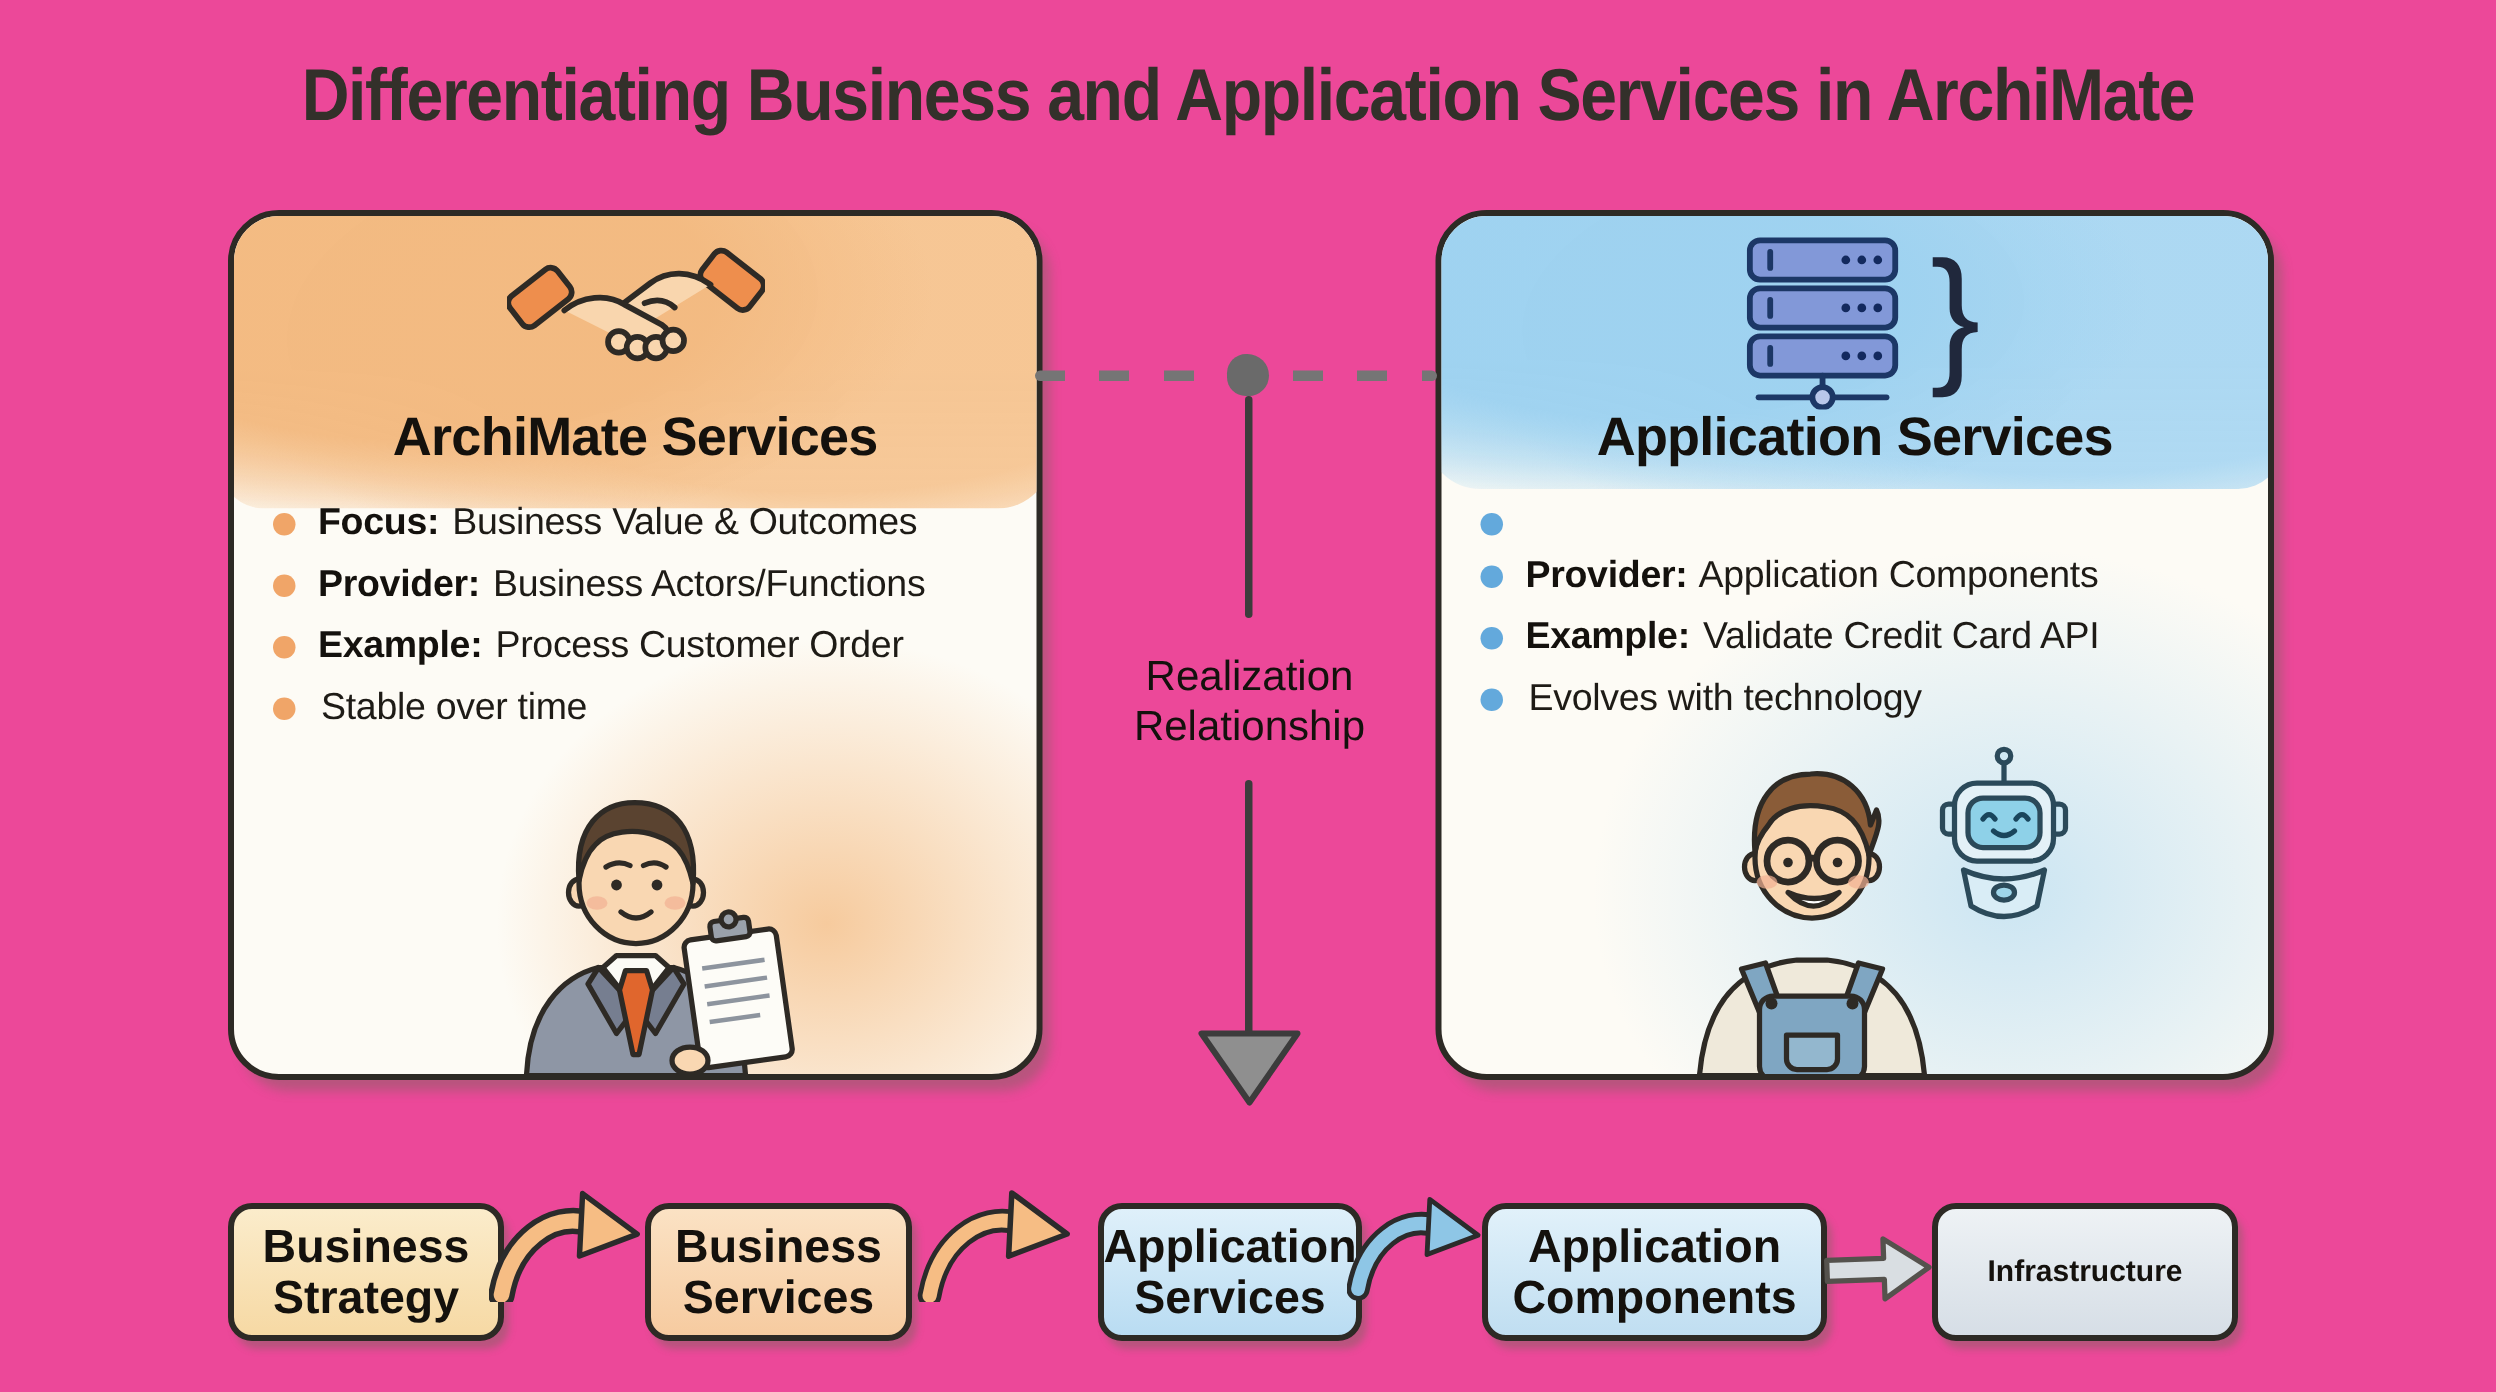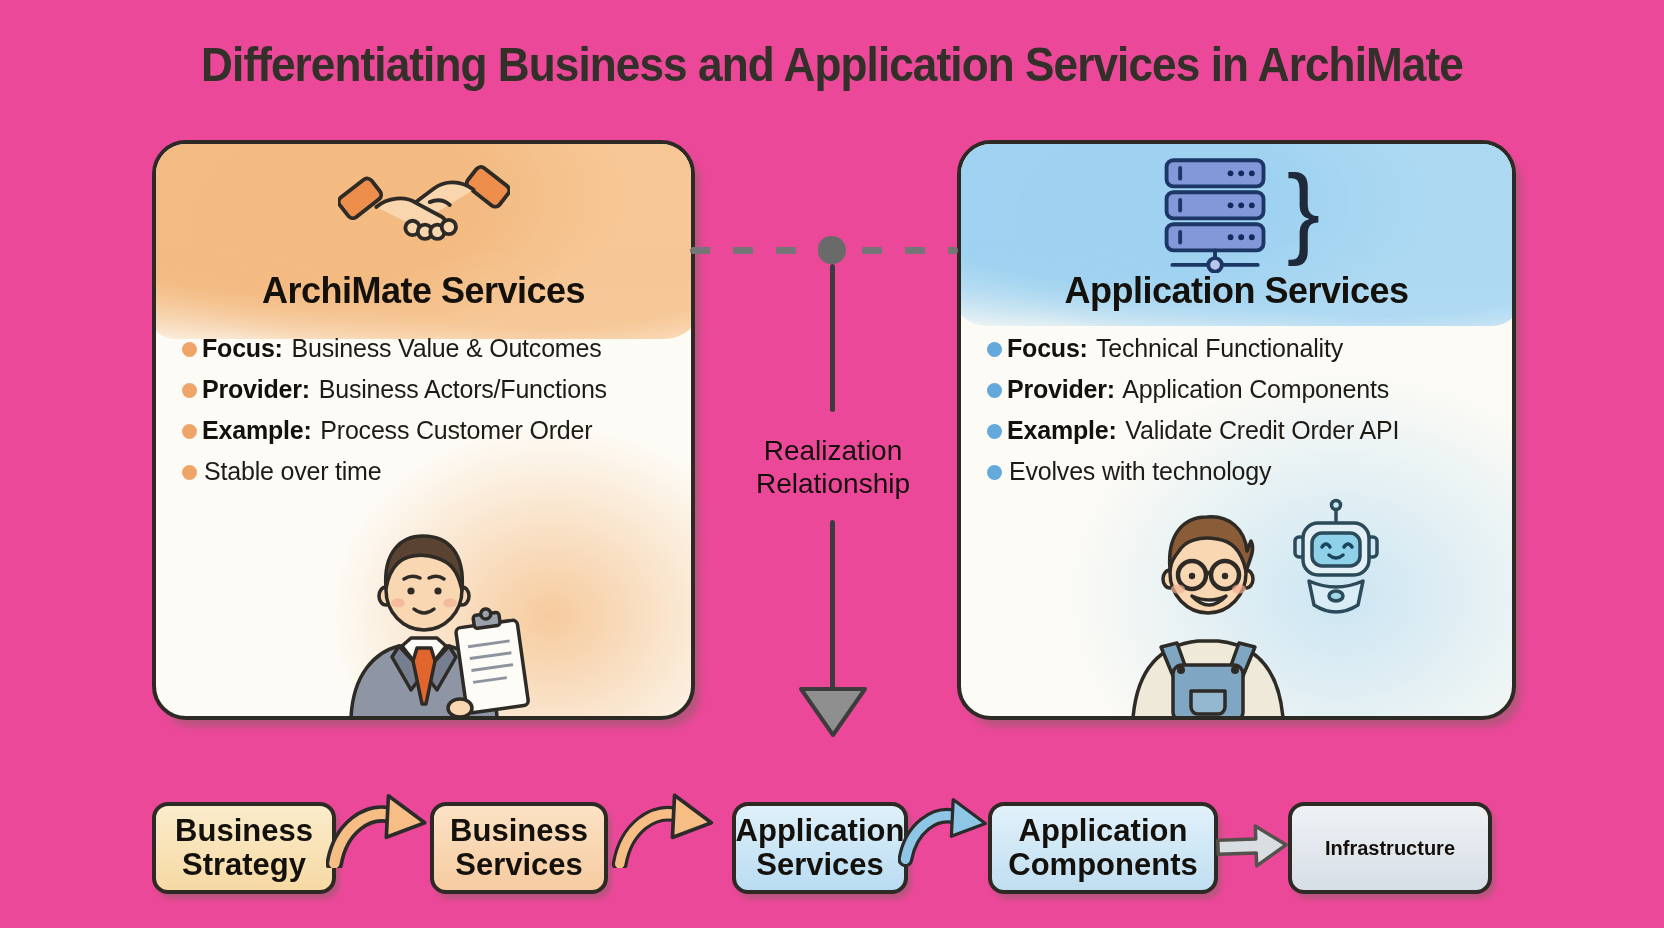--- a/index.html
+++ b/index.html
@@ -32,21 +32,21 @@
     background:radial-gradient(closest-side, rgba(173,216,241,.62), rgba(173,216,241,0));}
 
   .card-icon{position:absolute;z-index:1;top:12px;left:0;width:100%;display:flex;
     justify-content:center;align-items:center;}
   .brace{font-size:100px;line-height:1;color:#20283c;margin:-10px 0 0 8px;font-weight:400;}
 
   .card h2{position:absolute;z-index:1;top:126px;left:0;width:100%;margin:0;text-align:center;
     font-size:36px;font-weight:700;letter-spacing:-.5px;color:#14110d;white-space:nowrap;}
 
   .bullets{position:absolute;z-index:1;top:190px;left:26px;right:4px;list-style:none;margin:0;padding:0;}
-  .bullets li{display:flex;align-items:flex-start;gap:5px;margin-bottom:12px;font-size:25px;
+  .bullets li{display:flex;align-items:flex-start;gap:15px;margin-bottom:12px;font-size:25px;
     color:#1e1b16;white-space:nowrap;letter-spacing:-.2px;}
   .bullets .dot{flex:none;width:15px;height:15px;border-radius:50%;margin-top:8px;}
   .left-card .dot{background:#f0a568;}
   .right-card .dot{background:#63a9dc;}
   .bullets b{font-weight:700;color:#14110d;margin-right:2px;}
 
   .figure{position:absolute;z-index:1;bottom:-6px;left:50%;transform:translateX(-50%);}
   .right-card .figure{transform:translateX(-48%);}
 
   
@@ -195,29 +195,28 @@
         </g>
       </svg>
       <span class="brace">}</span>
     </div>
 
     <h2>Application Services</h2>
 
     <ul class="bullets">
       <li>
           <span class="dot"></span>
-          <span><b>Focus:</b> <span>Technical Functionality</span></span>
         </li>
       <li>
           <span class="dot"></span>
           <span><b>Provider:</b> <span>Application Components</span></span>
         </li>
       <li>
           <span class="dot"></span>
-          <span><b>Example:</b> <span>Validate Credit Order API</span></span>
+          <span><b>Example:</b> <span>Validate Credit Card API</span></span>
         </li>
       <li>
           <span class="dot"></span>
           <span><b></b> <span>Evolves with technology</span></span>
         </li>
     </ul>
 
     <div class="figure">
       <svg width="300" height="225" viewBox="0 0 300 225">
         <g stroke="#2e2a25" stroke-width="3.5" stroke-linecap="round" stroke-linejoin="round">

